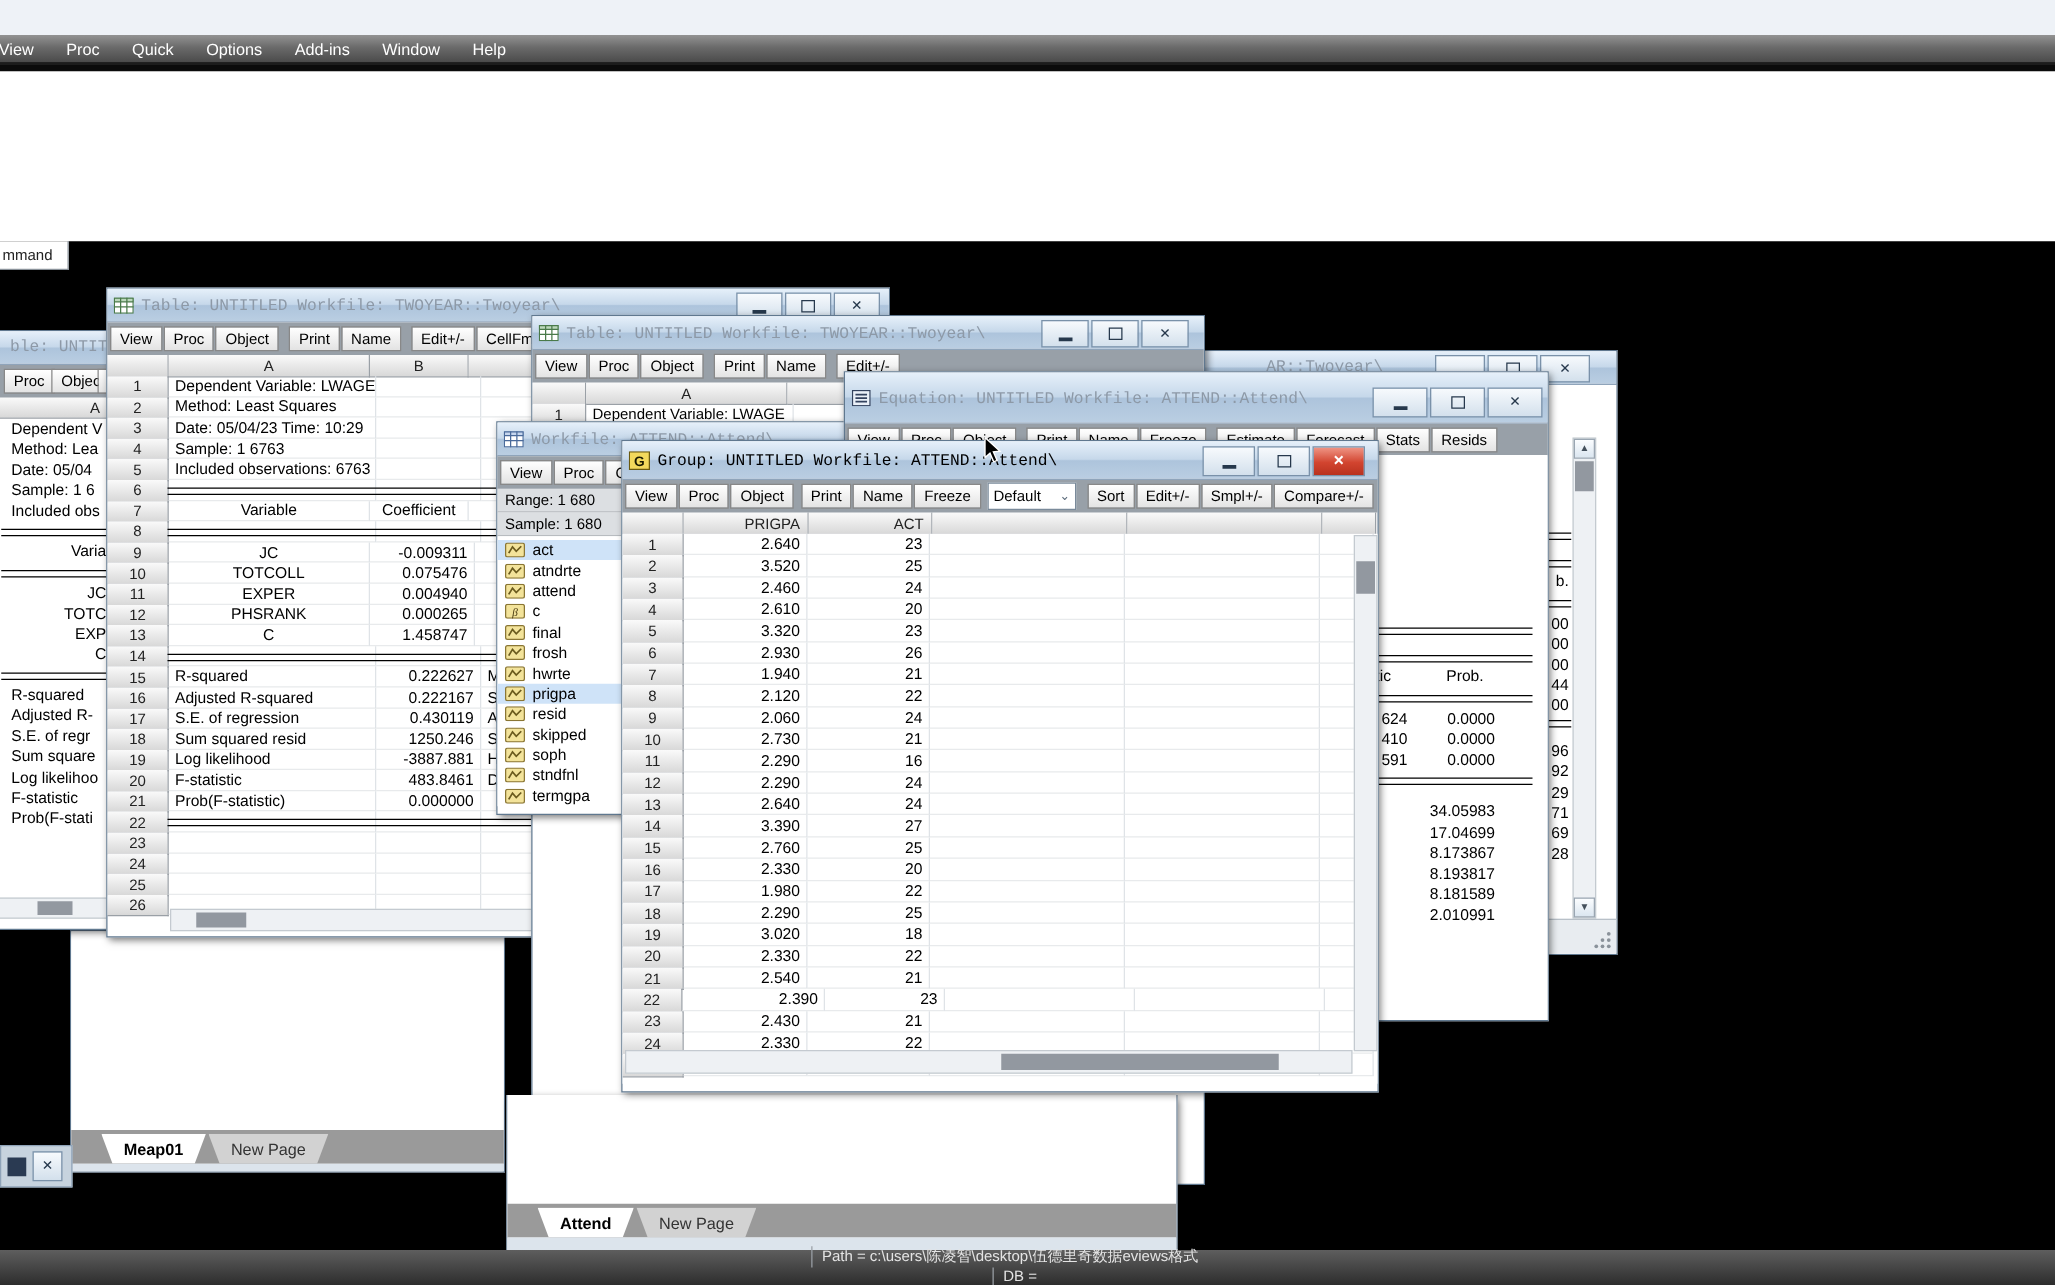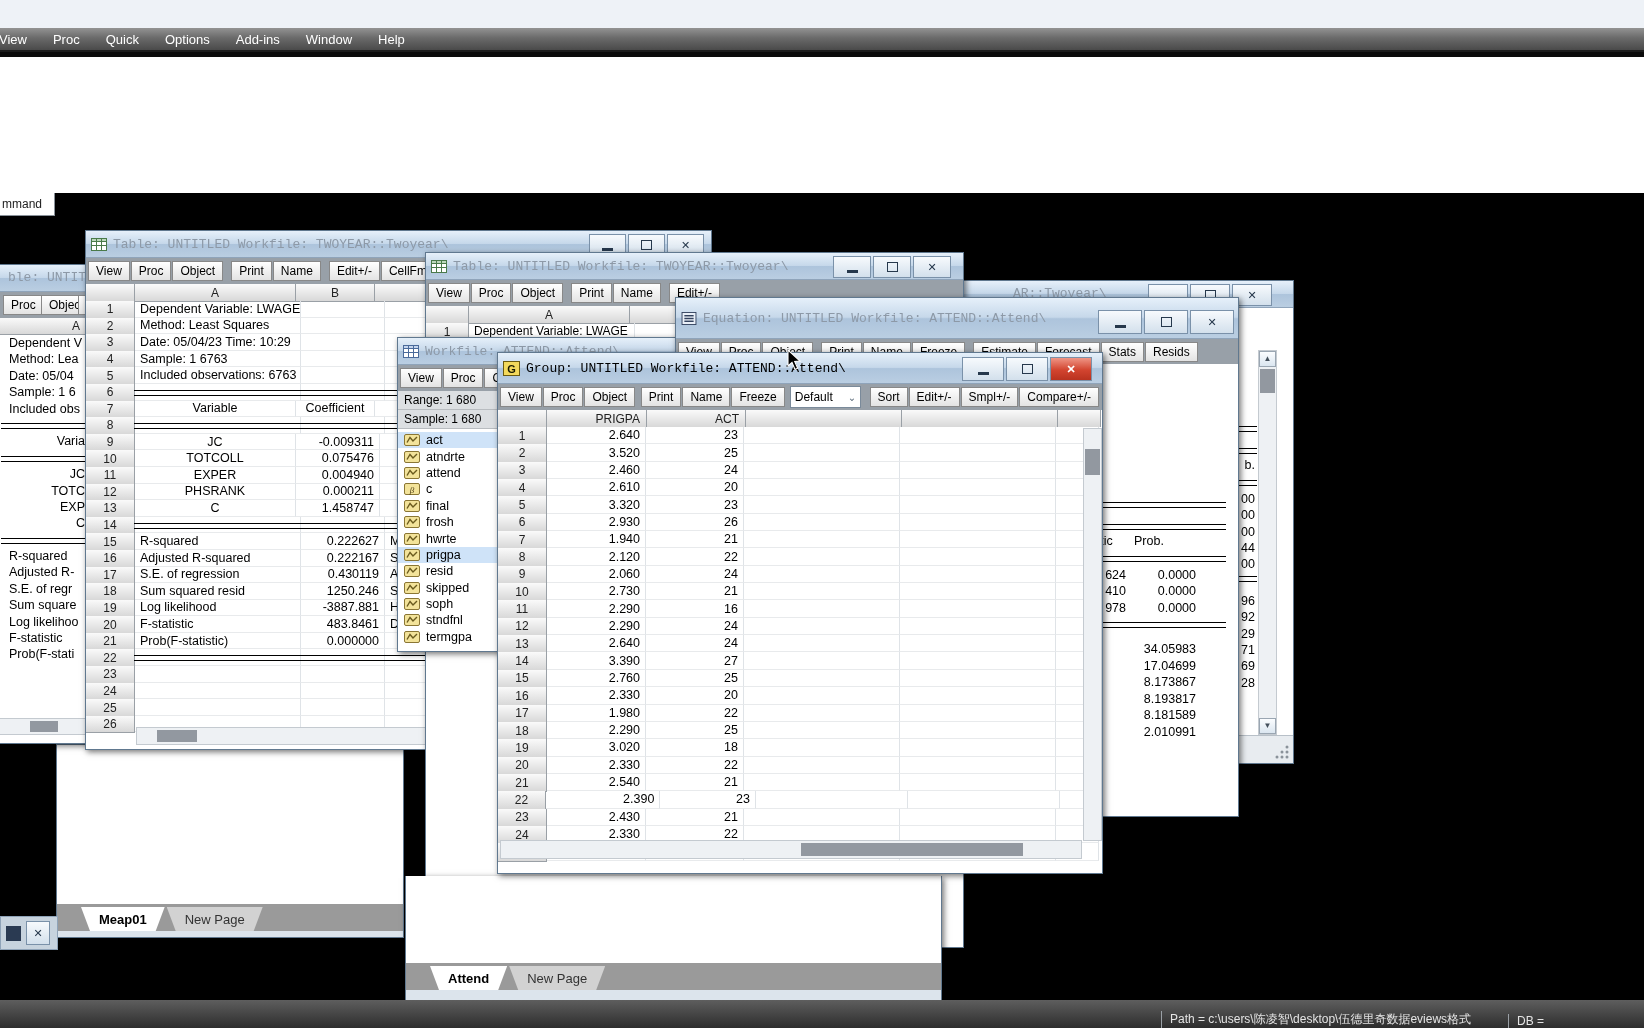--- a/index.html
+++ b/index.html
@@ -11,21 +11,21 @@
            background:linear-gradient(#939393,#6a6a6a 45%,#4a4a4a);display:flex;align-items:center;
            border-bottom:2px solid #1c1c1c;}
   .menubar span{color:#fff;font-size:13px;padding:0 13px;}
   .blackline{position:absolute;left:0;top:52px;width:1644px;height:5px;background:#0b0b0b;}
   .cmdarea{position:absolute;left:0;top:57px;width:1644px;height:136px;background:#fff;}
   .cmdtab{position:absolute;left:0;top:193px;width:52px;height:22px;background:#fff;
           border-right:1px solid #8a929a;border-bottom:1px solid #8a929a;color:#222;
           display:flex;align-items:center;padding-left:2px;}
   
   .statusbar{position:absolute;left:0;top:1000px;width:1644px;height:28px;
-             background:linear-gradient(#5e5e5e,#2d2d2d);display:flex;justify-content:flex-end;align-items:flex-end;}
+             background:linear-gradient(#5e5e5e,#2d2d2d);display:flex;justify-content:flex-end;align-items:center;flex-direction:column;}
   .statusbar .seg{border-left:1px solid #9aa0a6;color:#e4e4e4;display:flex;align-items:center;
                   padding:0 8px;font-size:12px;white-space:nowrap;}
   
   .win{position:absolute;border:1px solid #5f7априори#}
   .win{position:absolute;border:1px solid #60788f;background:#fff;box-shadow:2px 2px 6px rgba(0,0,0,.55);}
   .tb{height:26px;background:linear-gradient(#e6f0fa,#c6d8ea 48%,#adc4dc 52%,#bacee2);
       display:flex;align-items:center;position:relative;border-bottom:1px solid #8fa4ba;}
   .tb .ttl{color:#8d99a7;font-size:13px;margin-left:6px;white-space:nowrap;font-family:Liberation Mono, monospace;}
   .tb.active{height:30px;}
   .tb.active .ttl{color:#000;}
@@ -243,21 +243,21 @@
         </div>
         <div class="srow" style="height: 16.6px;">
           <div class="rn" style="width: 48px; height: 16.6px; font-size: 12px;">11</div>
           <div class="cell c" style="width: 160px; font-size: 12.5px;">EXPER</div>
           <div class="cell r" style="width: 78px; font-size: 12.5px;">0.004940</div>
           <div class="cell l" style="width: 150px; font-size: 12.5px;"></div>
         </div>
         <div class="srow" style="height: 16.6px;">
           <div class="rn" style="width: 48px; height: 16.6px; font-size: 12px;">12</div>
           <div class="cell c" style="width: 160px; font-size: 12.5px;">PHSRANK</div>
-          <div class="cell r" style="width: 78px; font-size: 12.5px;">0.000211</div>
+          <div class="cell r" style="width: 78px; font-size: 12.5px;">0.000265</div>
           <div class="cell l" style="width: 150px; font-size: 12.5px;"></div>
         </div>
         <div class="srow" style="height: 16.6px;">
           <div class="rn" style="width: 48px; height: 16.6px; font-size: 12px;">13</div>
           <div class="cell c" style="width: 160px; font-size: 12.5px;">C</div>
           <div class="cell r" style="width: 78px; font-size: 12.5px;">1.458747</div>
           <div class="cell l" style="width: 150px; font-size: 12.5px;"></div>
         </div>
         <div class="srow" style="height: 16.6px;">
           <div class="rn" style="width: 48px; height: 16.6px; font-size: 12px;">14</div>
@@ -582,27 +582,27 @@
         <button class="tbtn">Estimate</button>
         <button class="tbtn">Forecast</button>
         <button class="tbtn">Stats</button>
         <button class="tbtn">Resids</button>
       </div>
     <div style="position:absolute;left:0;right:0;top:66px;bottom:0;background:#fff;">
       <div id="w5frags" style="position:absolute;inset:0;font-size:12.5px;">
           <div class="frag dline" style="left: 300px; width: 250px; top: 138px;"></div>
           <div class="frag dline" style="left: 300px; width: 250px; top: 160px;"></div>
           <div class="frag" style="left: 418px; top: 170px;">stic</div>
-          <div class="frag" style="left: 458px; top: 170px;">Prob.</div>
+          <div class="frag" style="left: 481px; top: 170px;">Prob.</div>
           <div class="frag dline" style="left: 300px; width: 250px; top: 192px;"></div>
           <div class="frag" style="left: 418px; width: 32px; text-align: right; top: 204px;">624</div>
           <div class="frag" style="left: 470px; width: 50px; text-align: right; top: 204px;">0.0000</div>
           <div class="frag" style="left: 418px; width: 32px; text-align: right; top: 220.3px;">410</div>
           <div class="frag" style="left: 470px; width: 50px; text-align: right; top: 220.3px;">0.0000</div>
-          <div class="frag" style="left: 418px; width: 32px; text-align: right; top: 236.6px;">978</div>
+          <div class="frag" style="left: 418px; width: 32px; text-align: right; top: 236.6px;">591</div>
           <div class="frag" style="left: 470px; width: 50px; text-align: right; top: 236.6px;">0.0000</div>
           <div class="frag dline" style="left: 300px; width: 250px; top: 258px;"></div>
           <div class="frag" style="left: 455px; width: 65px; text-align: right; top: 278px;">34.05983</div>
           <div class="frag" style="left: 455px; width: 65px; text-align: right; top: 294.6px;">17.04699</div>
           <div class="frag" style="left: 455px; width: 65px; text-align: right; top: 311.2px;">8.173867</div>
           <div class="frag" style="left: 455px; width: 65px; text-align: right; top: 327.8px;">8.193817</div>
           <div class="frag" style="left: 455px; width: 65px; text-align: right; top: 344.4px;">8.181589</div>
           <div class="frag" style="left: 455px; width: 65px; text-align: right; top: 361px;">2.010991</div>
         </div>
     </div>

